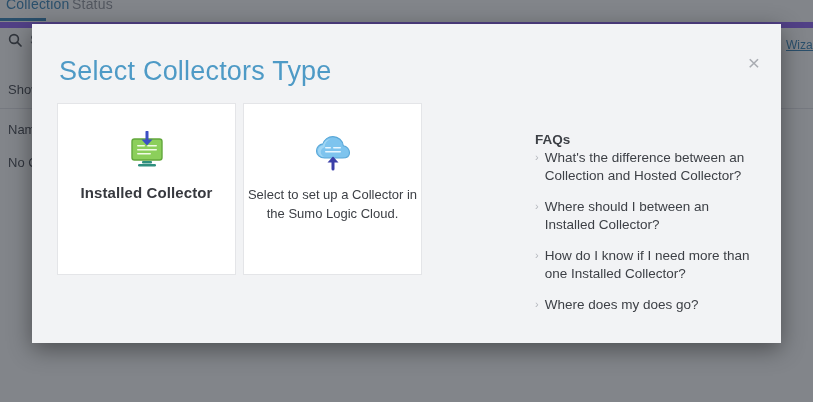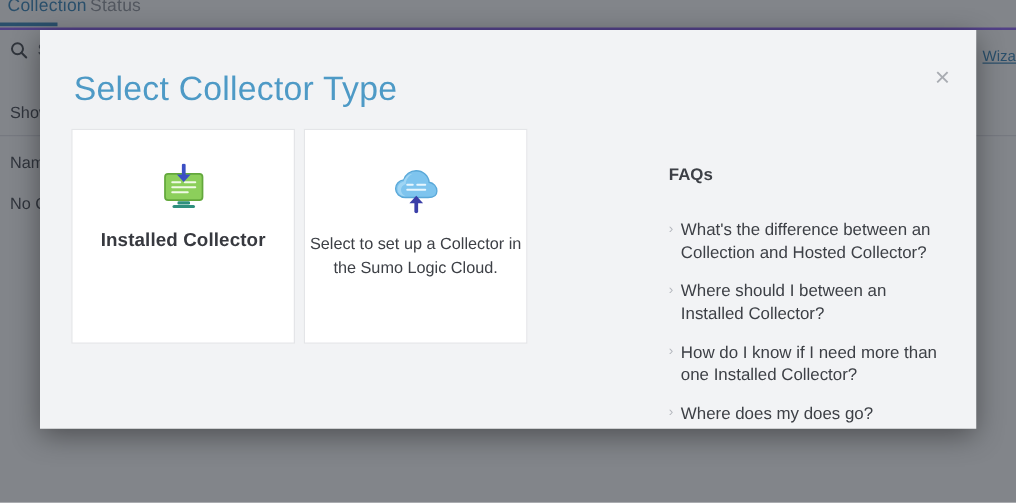--- a/index.html
+++ b/index.html
@@ -20,21 +20,21 @@
     position: absolute;
     inset: 0;
     background: #ffffff;
     overflow: hidden;
   }
   .bg-tabbar {
     position: absolute;
     top: 0; left: 0; right: 0;
     height: 22px;
     background: #ffffff;
-    border-bottom: 2px solid #8b5cf6;
+    border-bottom: 6px solid #8b5cf6;
   }
   .bg-tab {
     position: absolute;
     top: -4px;
     font-size: 14px;
     color: #4a4d55;
     letter-spacing: .2px;
   }
   .bg-tab.active {
     left: 6px;
@@ -194,21 +194,21 @@
   .faq {
     position: absolute;
     left: 503px;
     top: 29px;
     width: 220px;
   }
   .faq-heading {
     font-size: 13.5px;
     font-weight: bold;
     color: #3d4046;
-    margin-bottom: 28px;
+    margin-bottom: 2px;
   }
   .faq-item {
     display: flex;
     align-items: flex-start;
     margin-bottom: 13px;
     cursor: pointer;
   }
   .faq-chevron {
     flex: 0 0 auto;
     color: #b4b7bd;
@@ -252,21 +252,21 @@
 
   <div class="bg-bottom-strip"></div>
 </div>
 
 <div id="overlay"></div>
 
 <div id="modal">
 
   <div class="modal-close">×</div>
 
-  <div class="modal-title">Select Collector Type</div>
+  <div class="modal-title">Select Collectors Type</div>
 
   <div class="modal-body">
 
     <div class="cards">
 
       <div class="card">
         <div class="card-icon">
           <svg width="42" height="40" viewBox="0 0 42 40">
 
             <rect x="6" y="8" width="30" height="21" rx="2.5" fill="#8ccf5b" stroke="#63a83c" stroke-width="1.4"></rect>

